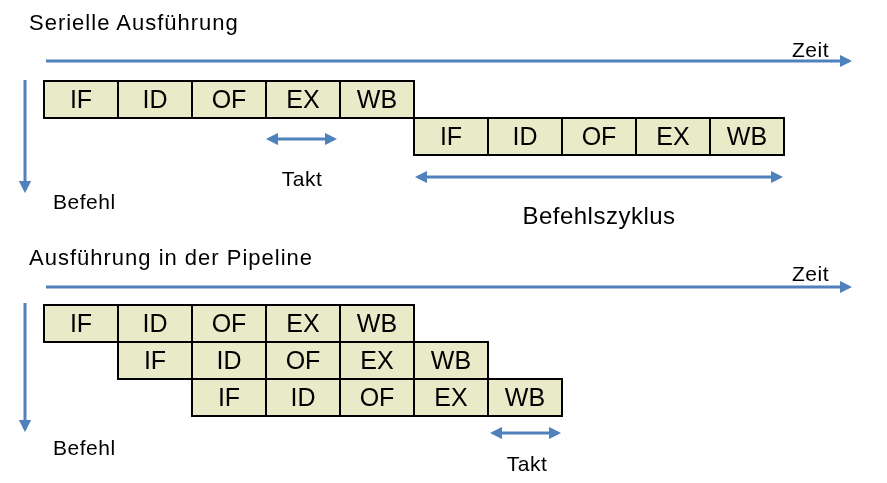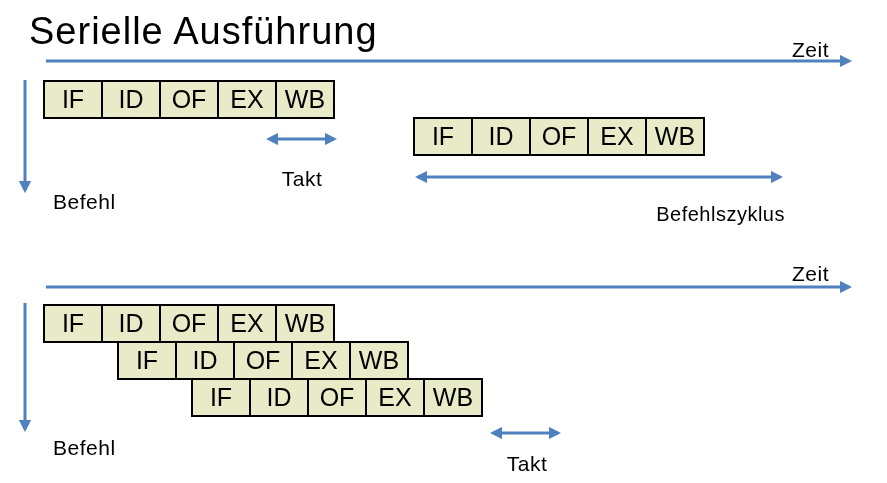--- a/index.html
+++ b/index.html
@@ -7,32 +7,32 @@
     position:relative;width:887px;height:483px;
     background:var(--background,#ffffff);
     font-family:"Liberation Sans",sans-serif;
     color:var(--text,#000);
     overflow:hidden;
   }
   .overlay{position:absolute;left:0;top:0;}
   .overlay line{stroke:var(--arrow-blue,#4F81BD);stroke-width:3;fill:none;}
   .overlay .mk{fill:var(--arrow-blue,#4F81BD);}
   .title{
-    position:absolute;font-size:38px;letter-spacing:1px;
+    position:absolute;font-size:22px;letter-spacing:1px;
     white-space:nowrap;line-height:1;
   }
   .label{
     position:absolute;font-size:21px;letter-spacing:.5px;
     white-space:nowrap;line-height:1;margin-top:12px;
   }
   .label.center{text-align:center;white-space:normal;}
-  .label.cycle{font-size:20px;text-align:right;}
+  .label.cycle{font-size:24px;}
   .row{position:absolute;display:flex;}
   .cell{
-    width:60px;height:39px;box-sizing:border-box;
+    width:76px;height:39px;box-sizing:border-box;
     border:2px solid var(--box-border,#000);
     margin-left:-2px;
     background:var(--box-fill,#E9EAC8);
     display:flex;align-items:center;justify-content:center;
     font-size:25px;line-height:1;
   }
   .cell:first-child{margin-left:0;}
 </style>
 </head>
 <body>
@@ -73,20 +73,21 @@
     <div class="cell">EX</div>
     <div class="cell">WB</div>
   </div>
 
   <div class="label center" style="left:265px;top:156px;width:74px">Takt</div>
 
   <div class="label" style="left:53px;top:179px">Befehl</div>
 
   <div class="label center cycle" style="left:413px;top:192px;width:372px">Befehlszyklus</div>
 
+  <div class="title" style="left:29px;top:247px">Ausführung in der Pipeline</div>
 
   <div class="label" style="left:792px;top:251px">Zeit</div>
 
   <div class="row" style="left:43px;top:304px">
     <div class="cell">IF</div>
     <div class="cell">ID</div>
     <div class="cell">OF</div>
     <div class="cell">EX</div>
     <div class="cell">WB</div>
   </div>

